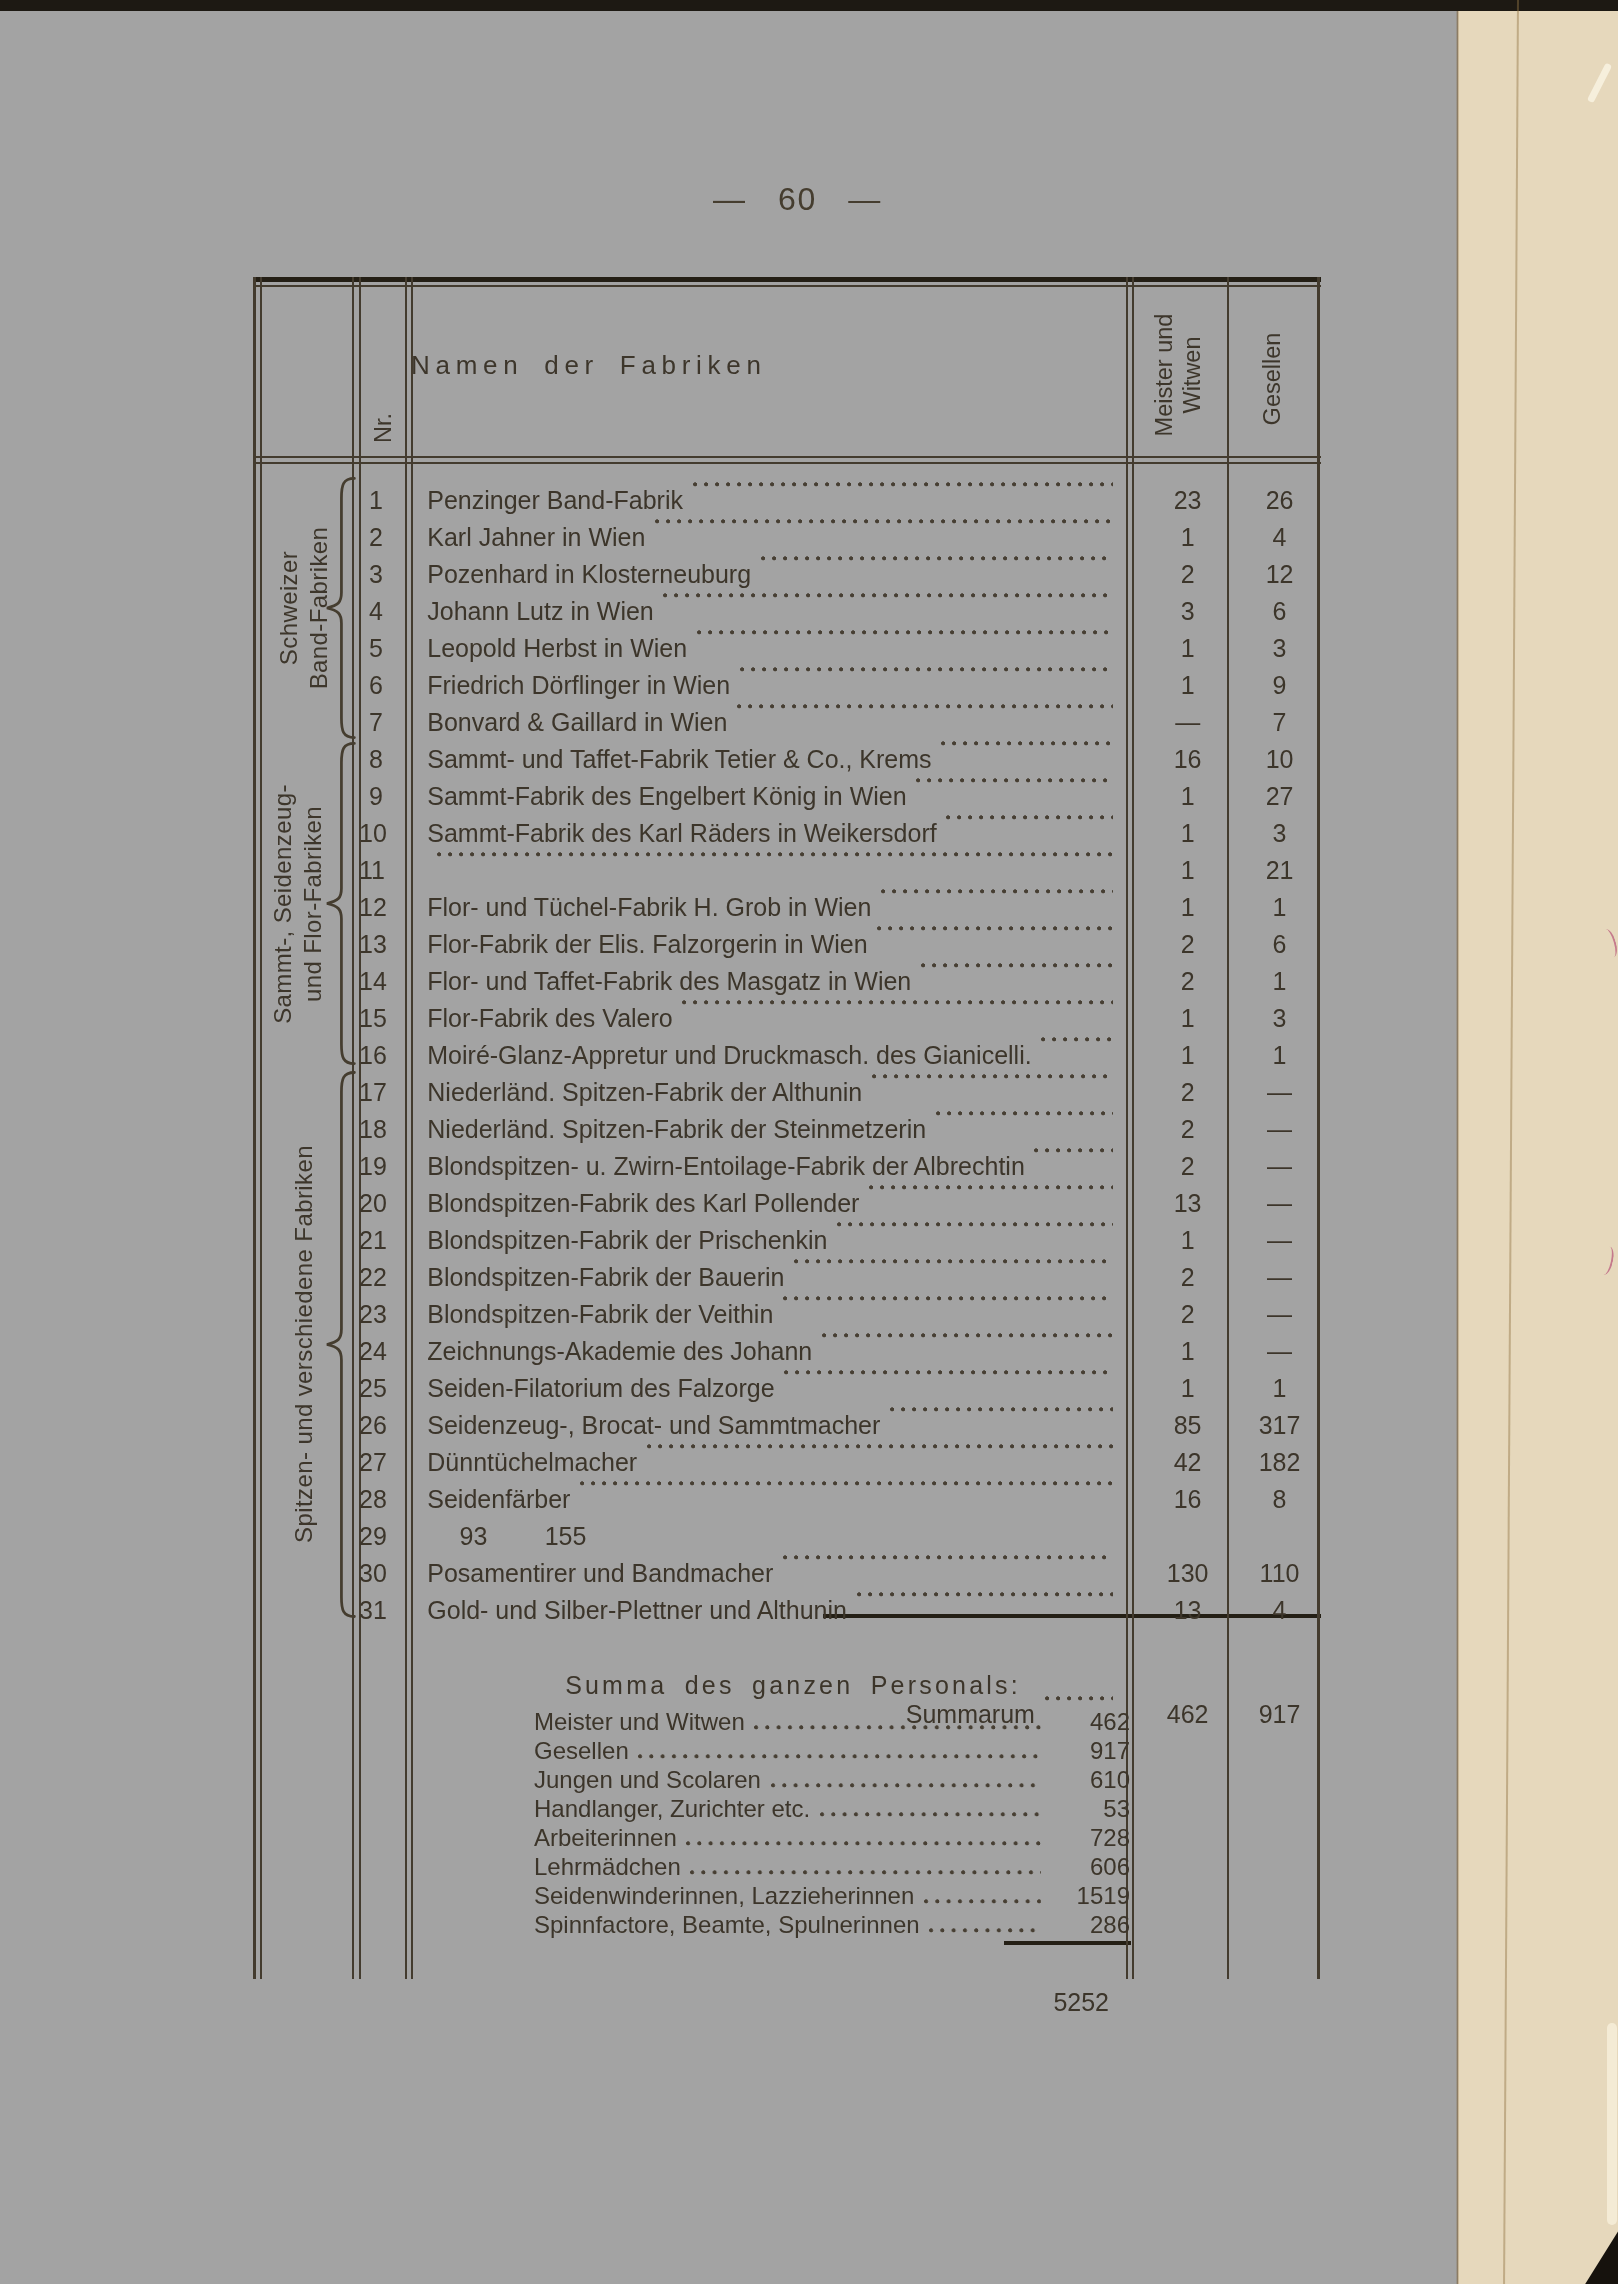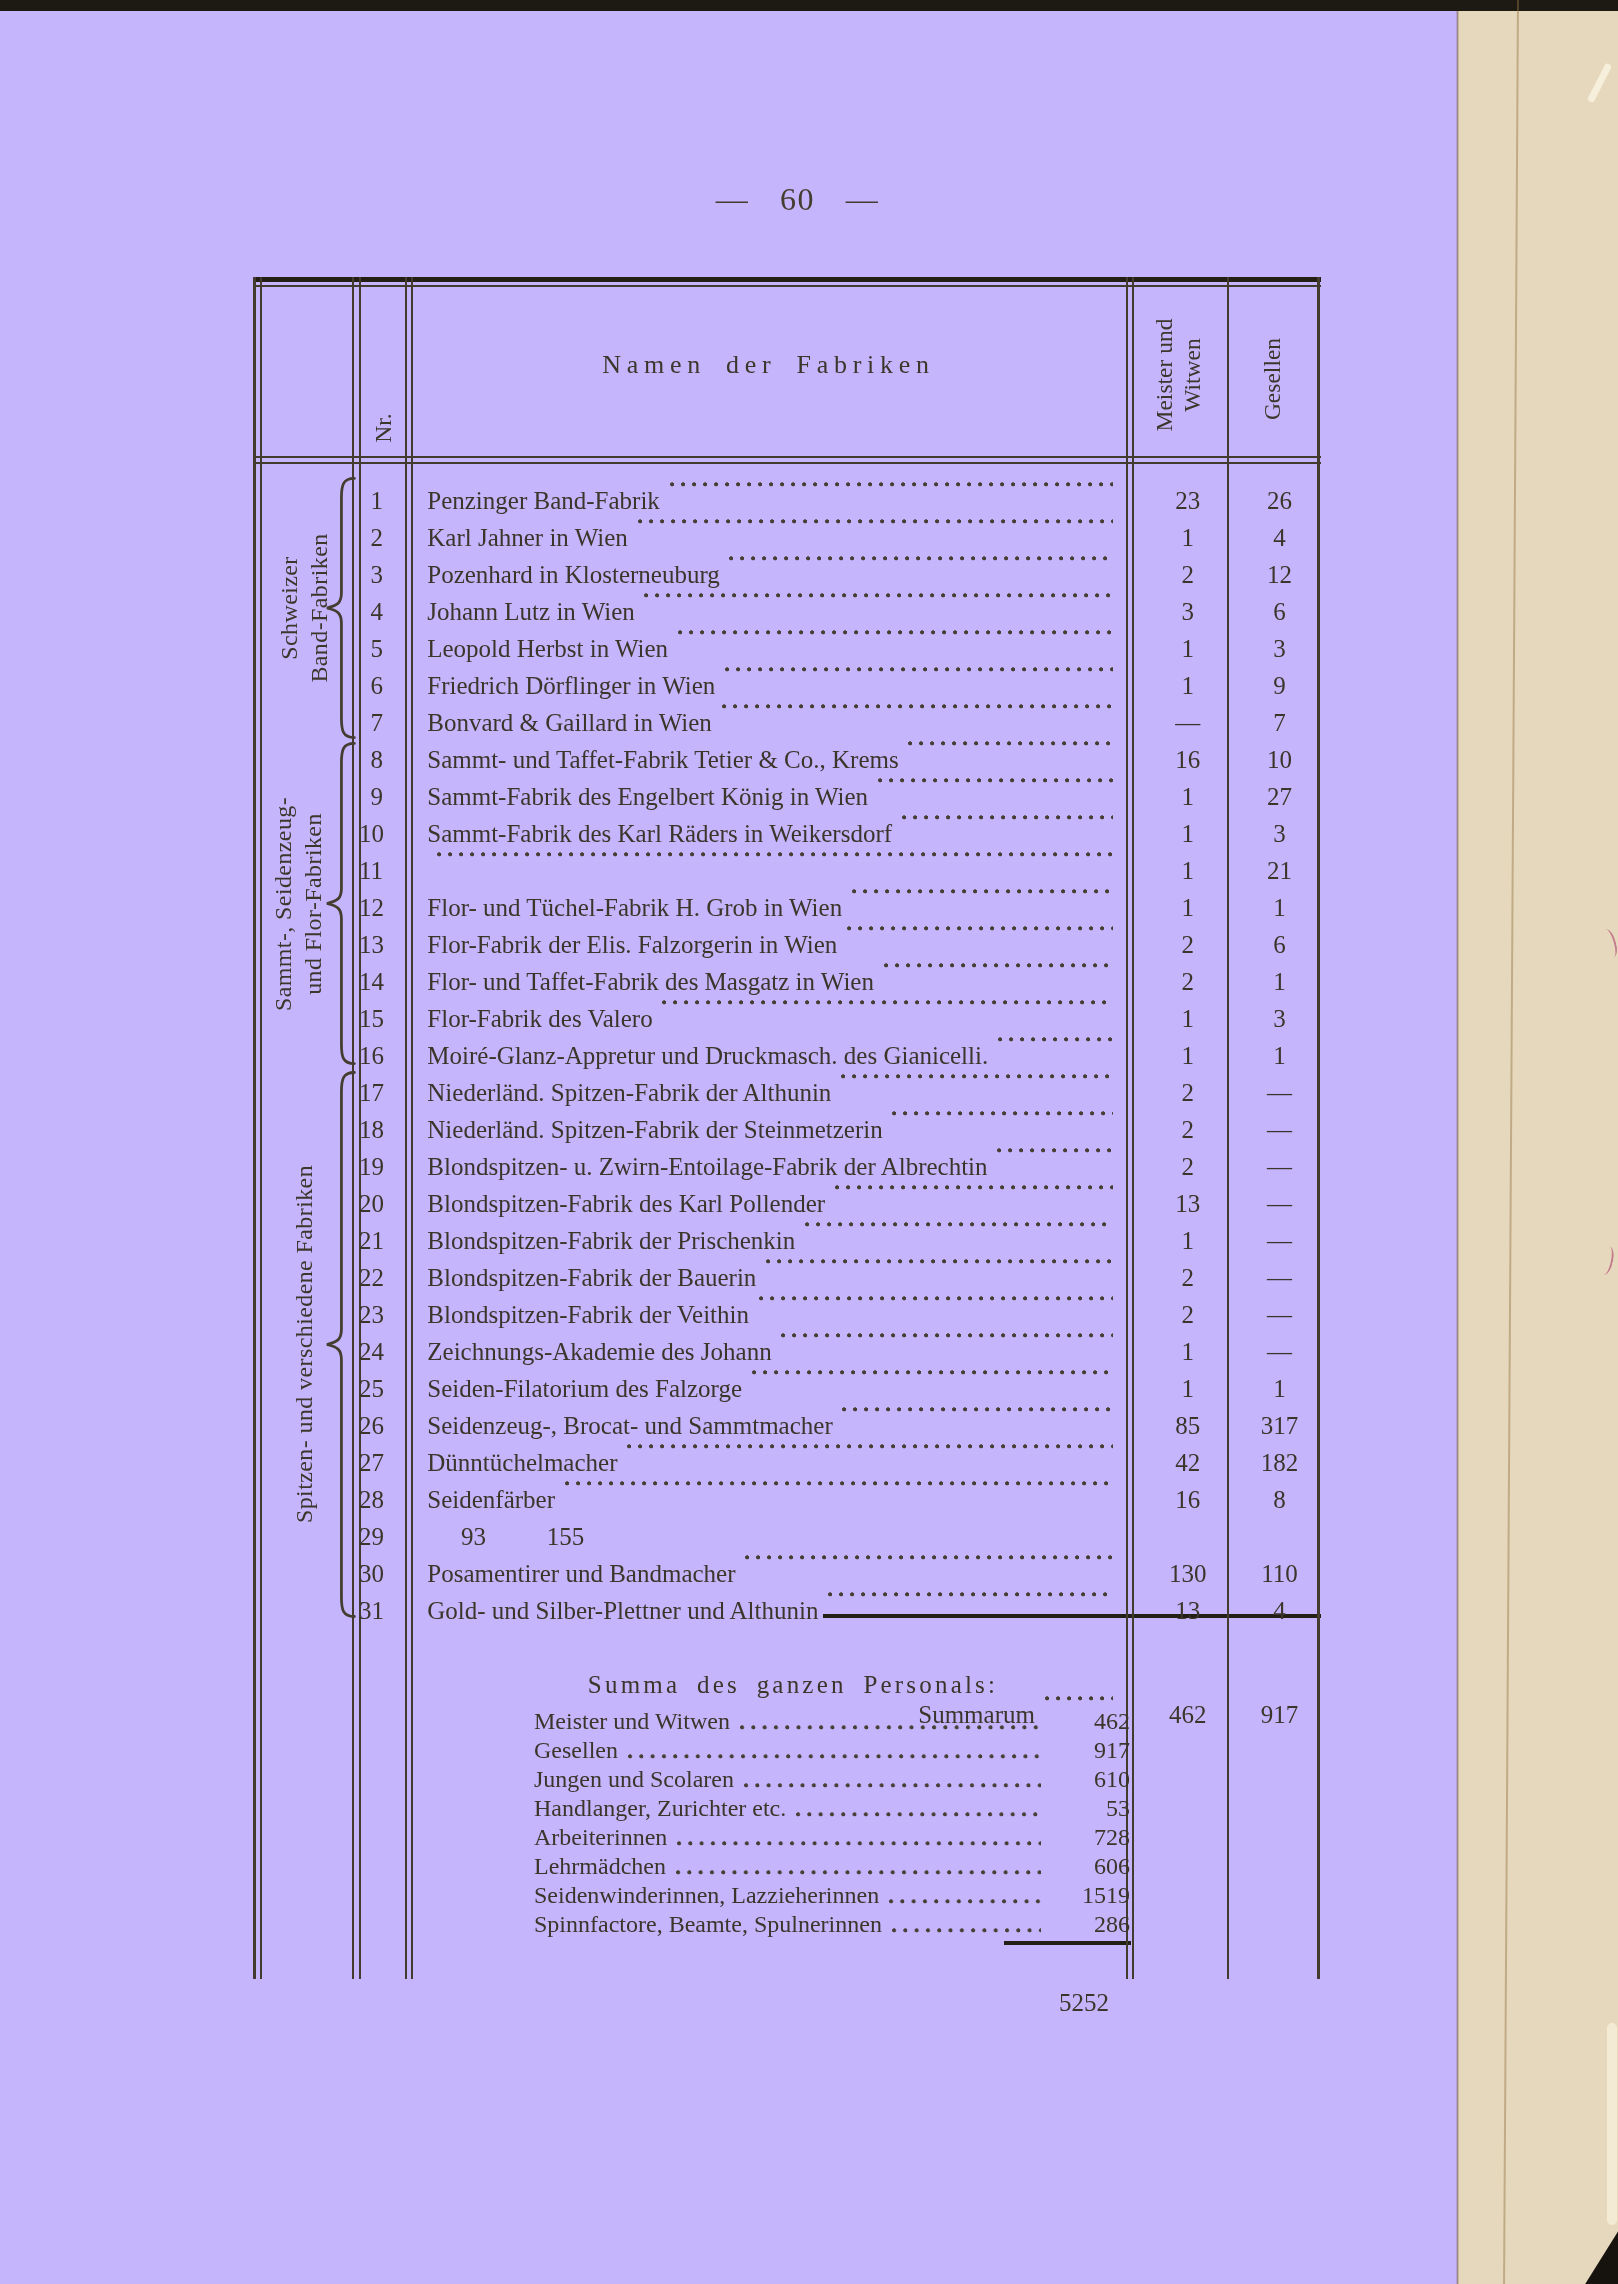--- a/index.html
+++ b/index.html
@@ -1,17 +1,17 @@
 <!DOCTYPE html>
 <html style="font-size:13px"><head>
 <meta charset="utf-8">
 <style>
   html,body{margin:0;padding:0;background:#555;}
   #canvas{position:relative;width:1619px;height:2284px;overflow:hidden;
-    background:#c4b5fd;font-family:Liberation Serif, serif;color:#3c352a;}
+    background:#a3a3a3;font-family:Liberation Sans, sans-serif;color:#3c352a;}
   .abs{position:absolute;}
   
   .topbar{left:0;top:0;width:1619px;height:10.5px;background:#1d1913;}
   .right-page{left:1458px;top:10.5px;width:160px;height:2273px;background:#e6d8bc;}
   .seam1{left:1456px;top:10.5px;width:3.2px;height:2273px;
     background:linear-gradient(to right,rgba(120,92,50,.05),rgba(120,92,50,.55),rgba(120,92,50,.12));}
   .seam2{left:1510px;top:-8px;width:2.4px;height:2307px;background:rgba(146,117,68,.45);transform:rotate(.35deg);}
   .wedge{left:1572px;top:2218px;width:47px;height:66px;background:#16120d;
     clip-path:polygon(28% 100%,100% 18%,100% 100%);}
   .sliver{left:1596px;top:62px;width:7.3px;height:42px;background:#f6efdc;transform:rotate(27deg);border-radius:3.2px;}
@@ -21,21 +21,21 @@
   .pink2{left:1600px;top:1246px;transform:rotate(12deg);}
   
   .pageno{left:567px;top:181px;width:461px;text-align:center;font-size:32px;
     letter-spacing:1.6px;word-spacing:21px;color:#453d2f;}
   
   .hl,.vl{background:#433b2e;}
   .hl{height:1.6px;}
   .vl{width:1.6px;}
   .heavy{background:#241f15;}
   
-  .names-hd{left:411px;top:350px;width:715px;text-align:center;font-size:26px;
+  .names-hd{left:411px;top:350px;width:715px;text-align:left;font-size:26px;
     letter-spacing:5.7px;word-spacing:8px;color:#3d362b;}
   .rot{transform:translate(-50%,-50%) rotate(-90deg);white-space:nowrap;text-align:center;
     font-size:23.5px;line-height:27.5px;color:#3d362b;}
   .rot-wrap{width:0;height:0;overflow:visible;}
   .rot-inner{display:inline-block;}
   
   #rows{left:359px;top:482px;width:958px;}
   .row{display:flex;height:37px;font-size:25px;}
   .cell-nr{width:45px;line-height:37px;text-align:right;padding-right:21px;box-sizing:border-box;}
   .gapA{width:7.3px;}

